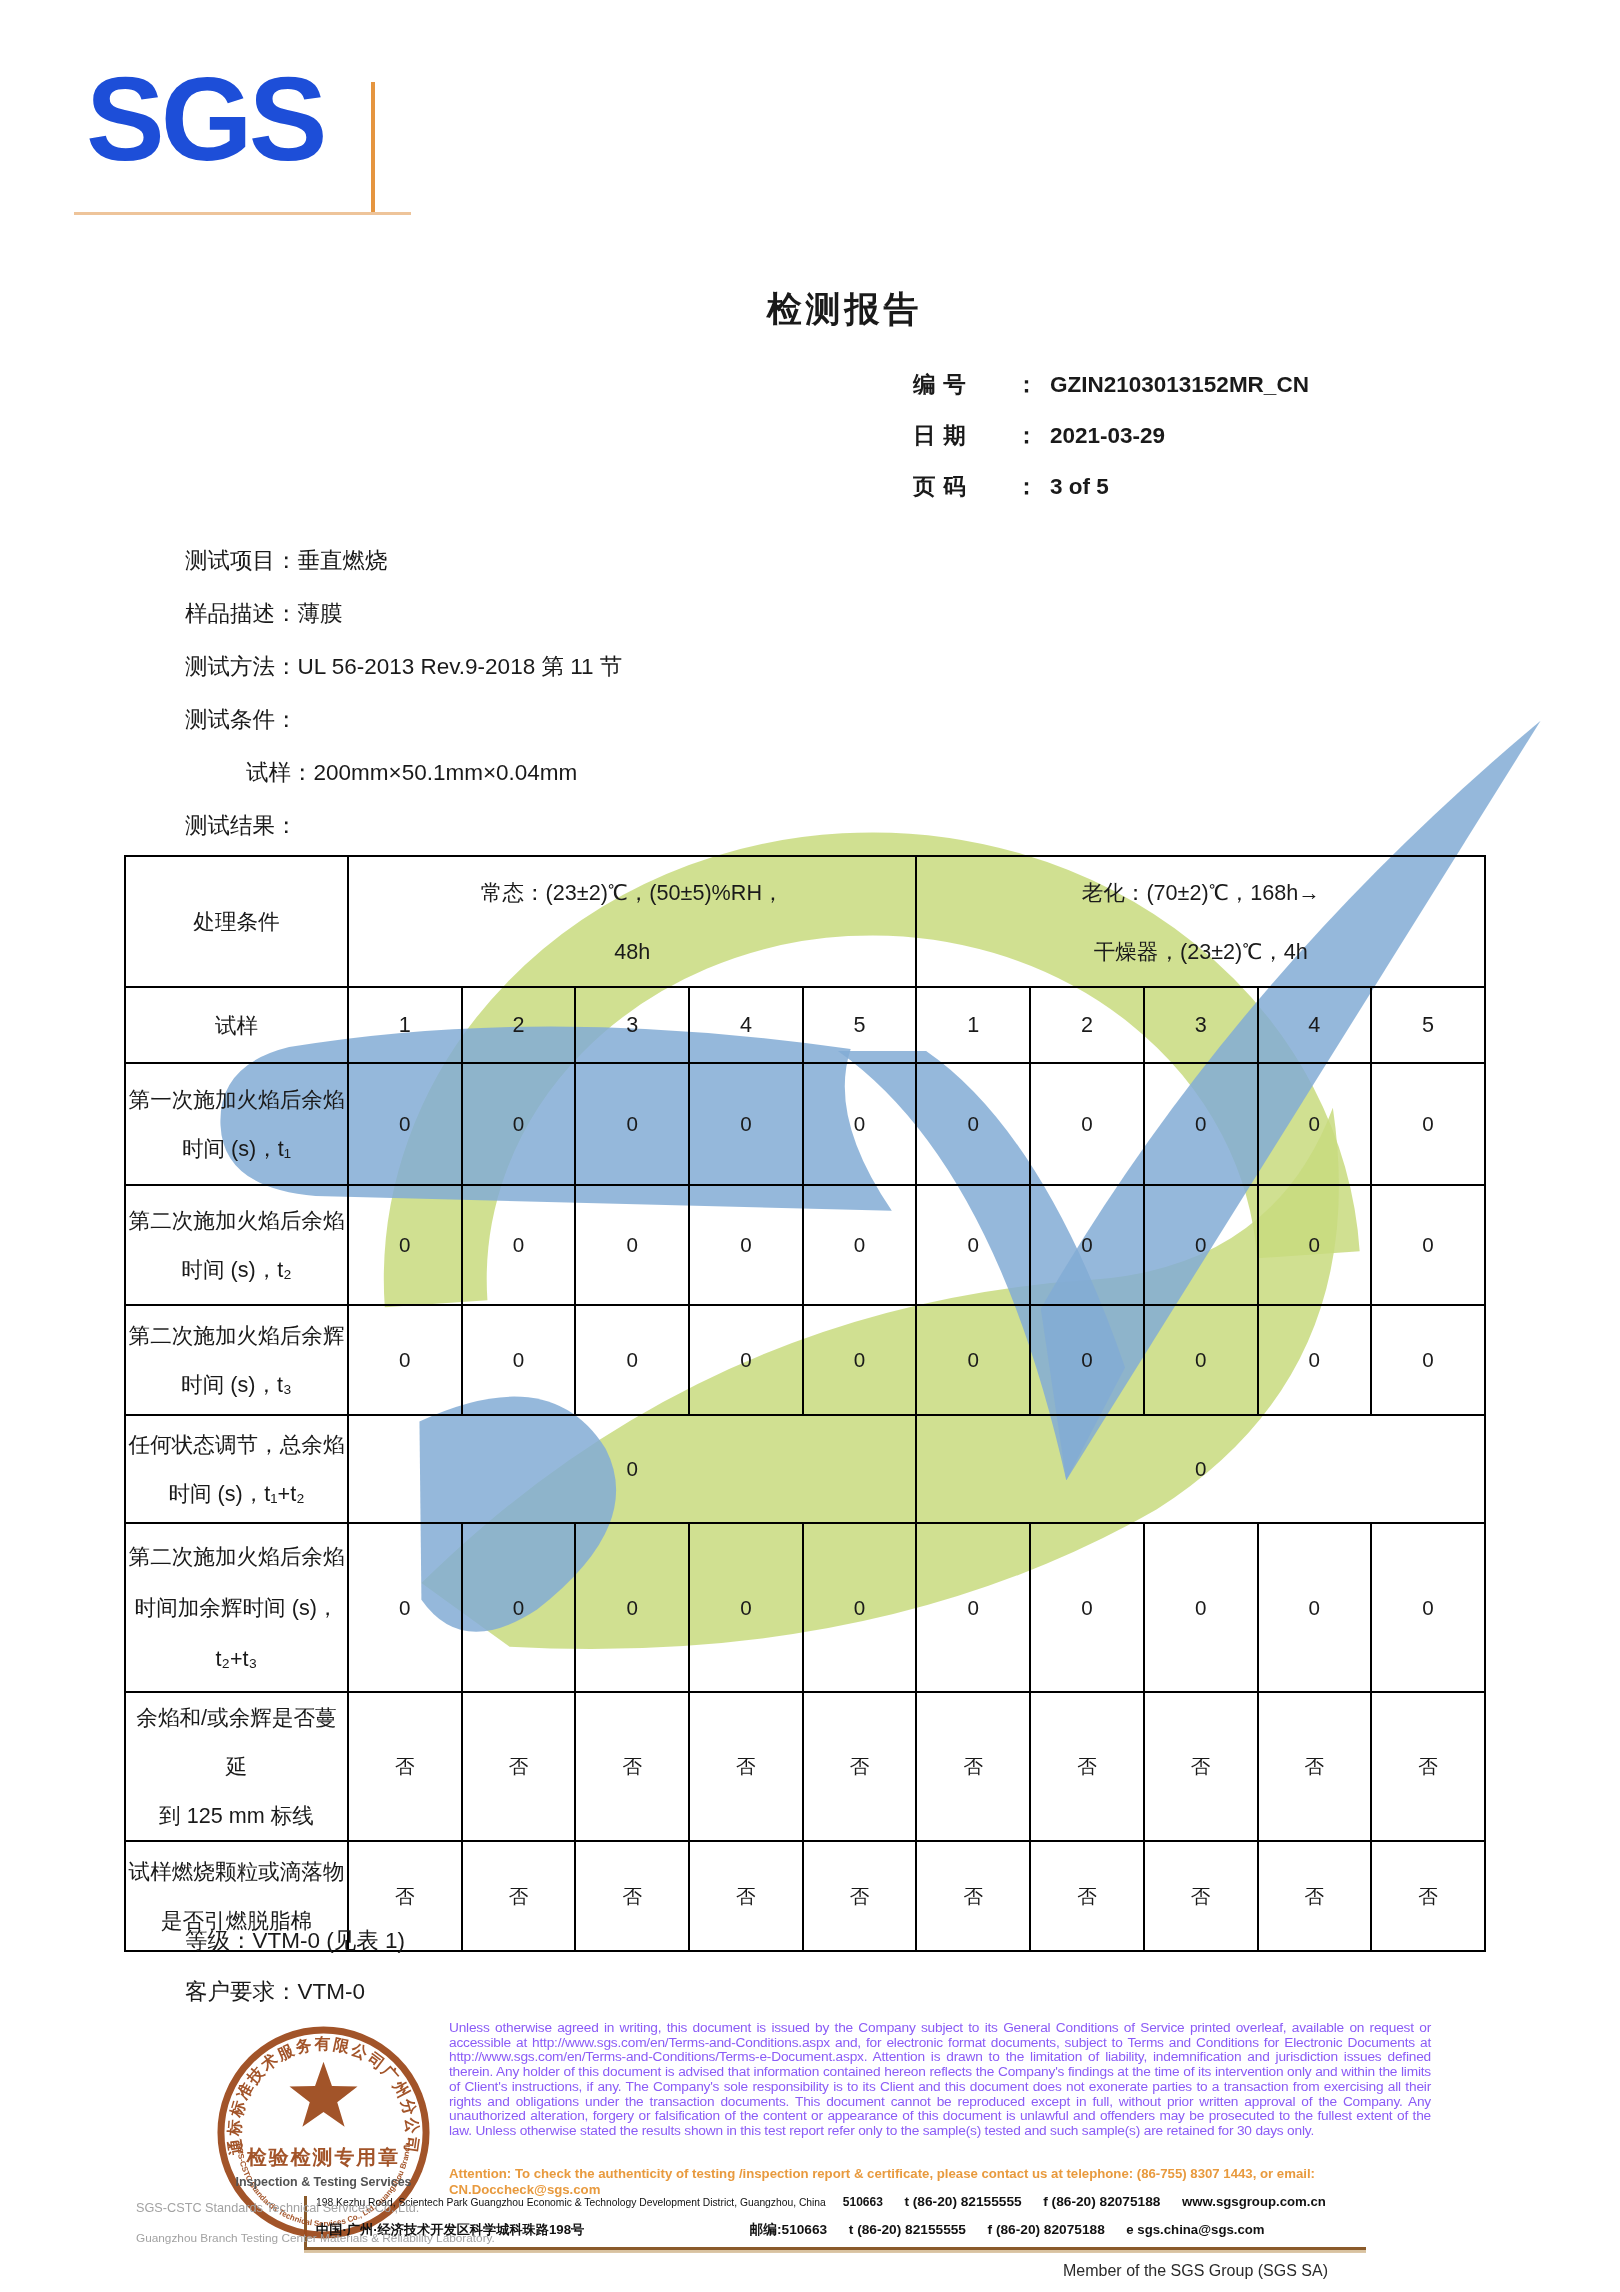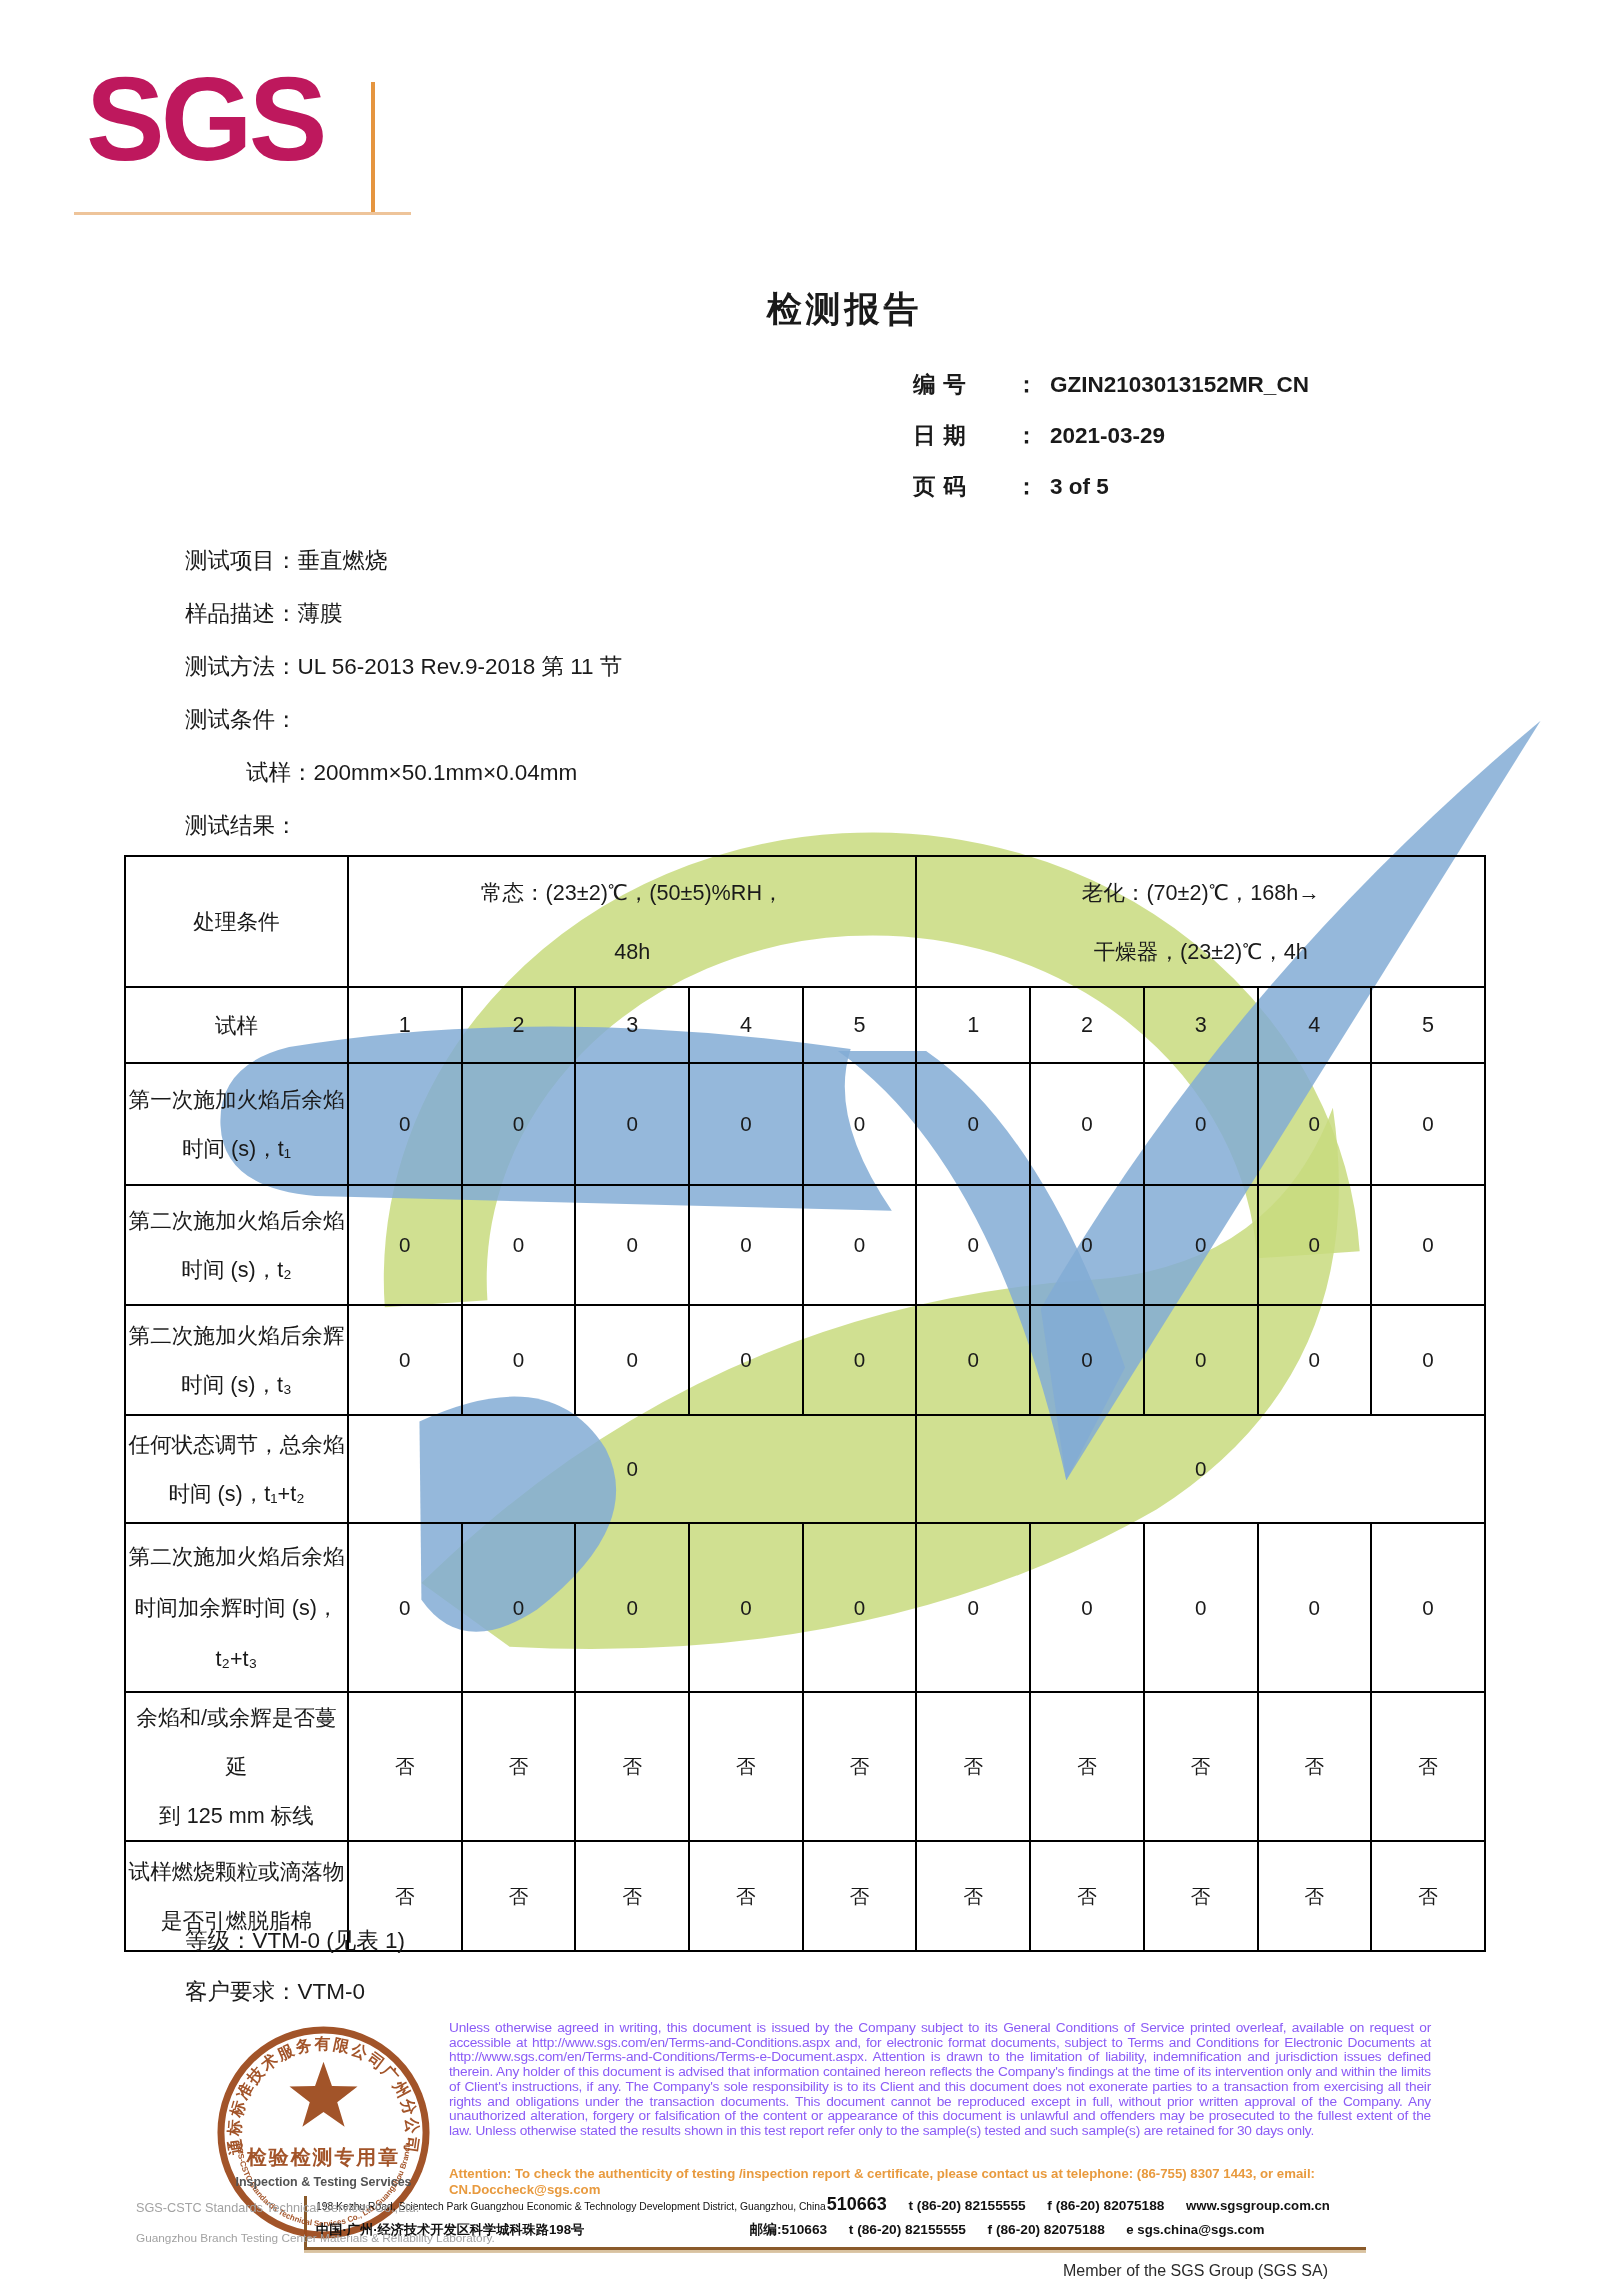--- a/index.html
+++ b/index.html
@@ -4,21 +4,21 @@
 <style>
   html,body{margin:0;padding:0;background:#e8e8e8;}
   .page{position:relative;width:1620px;height:2293px;background:#ffffff;margin:0 auto;
         overflow:hidden;font-family:"Liberation Sans",sans-serif;color:#1a1a1a;}
 
   
   .watermark{position:absolute;left:0;top:0;z-index:0;}
 
   
   .sgs-text{position:absolute;left:86px;top:43px;font-size:118px;font-weight:bold;
-            color:#be185d;letter-spacing:-3.9px;line-height:1.3;z-index:1;}
+            color:#1d4ed8;letter-spacing:-3.9px;line-height:1.3;z-index:1;}
   .logo-vline{position:absolute;left:371px;top:82px;width:3.9px;height:131px;background:#e5953f;z-index:1;}
   .logo-hline{position:absolute;left:74px;top:212px;width:337px;height:2.9px;background:#eec49a;z-index:1;}
 
   
   .title{position:absolute;left:0;right:0;top:286px;text-align:center;text-indent:69px;
          font-size:35px;font-weight:bold;letter-spacing:3.9px;z-index:1;}
   .report-info{position:absolute;left:913px;top:359px;font-size:22.5px;font-weight:bold;z-index:1;}
   .report-info .row{display:flex;height:51px;align-items:center;}
   .ri-label{width:90px;letter-spacing:7.8px;}
   .ri-colon{width:47px;text-align:center;}
@@ -49,21 +49,21 @@
   
   .legal{position:absolute;left:449px;top:2021px;width:982px;font-size:13.7px;line-height:14.7px;
          letter-spacing:-0.2px;text-align:justify;color:#8b5cf6;z-index:1;}
   .attention{position:absolute;left:449px;top:2166px;width:982px;font-size:13.2px;line-height:15.7px;
              font-weight:bold;color:#e89a3e;z-index:1;}
   .company-en{position:absolute;left:136px;top:2201px;font-size:12.7px;color:#a2a2a2;z-index:3;white-space:nowrap;}
   .lab-en{position:absolute;left:136px;top:2231px;font-size:11.8px;color:#a2a2a2;z-index:3;white-space:nowrap;}
   .addr-bar{position:absolute;left:304px;top:2196px;width:2.9px;height:55px;background:#8a5a2a;z-index:1;}
   .addr{position:absolute;left:316px;top:2194px;width:1054px;font-size:10.3px;color:#111;z-index:2;}
   .addr-row{display:flex;align-items:baseline;height:26.5px;white-space:nowrap;}
-  .addr-num{font-size:18px;font-weight:bold;margin-left:1px;}
+  .addr-num{font-size:12px;font-weight:bold;margin-left:17px;}
   .addr-cn{font-size:13.2px;font-weight:bold;width:412px;}
   .addr-item{font-size:13.7px;font-weight:bold;margin-left:21.6px;}
   .addr-web{font-size:13.2px;font-weight:bold;margin-left:21.6px;}
   .footer-line{position:absolute;left:304px;top:2247px;width:1062px;height:2.9px;background:#8a5a2a;
                box-shadow:0 2.9px 0 #d9c2a0;z-index:1;}
   .member{position:absolute;left:1063px;top:2262px;font-size:16px;color:#2a2a2a;z-index:1;}
 
   
   .stamp{position:absolute;left:212px;top:2021px;width:223px;height:223px;z-index:2;opacity:.95;}
 </style>

